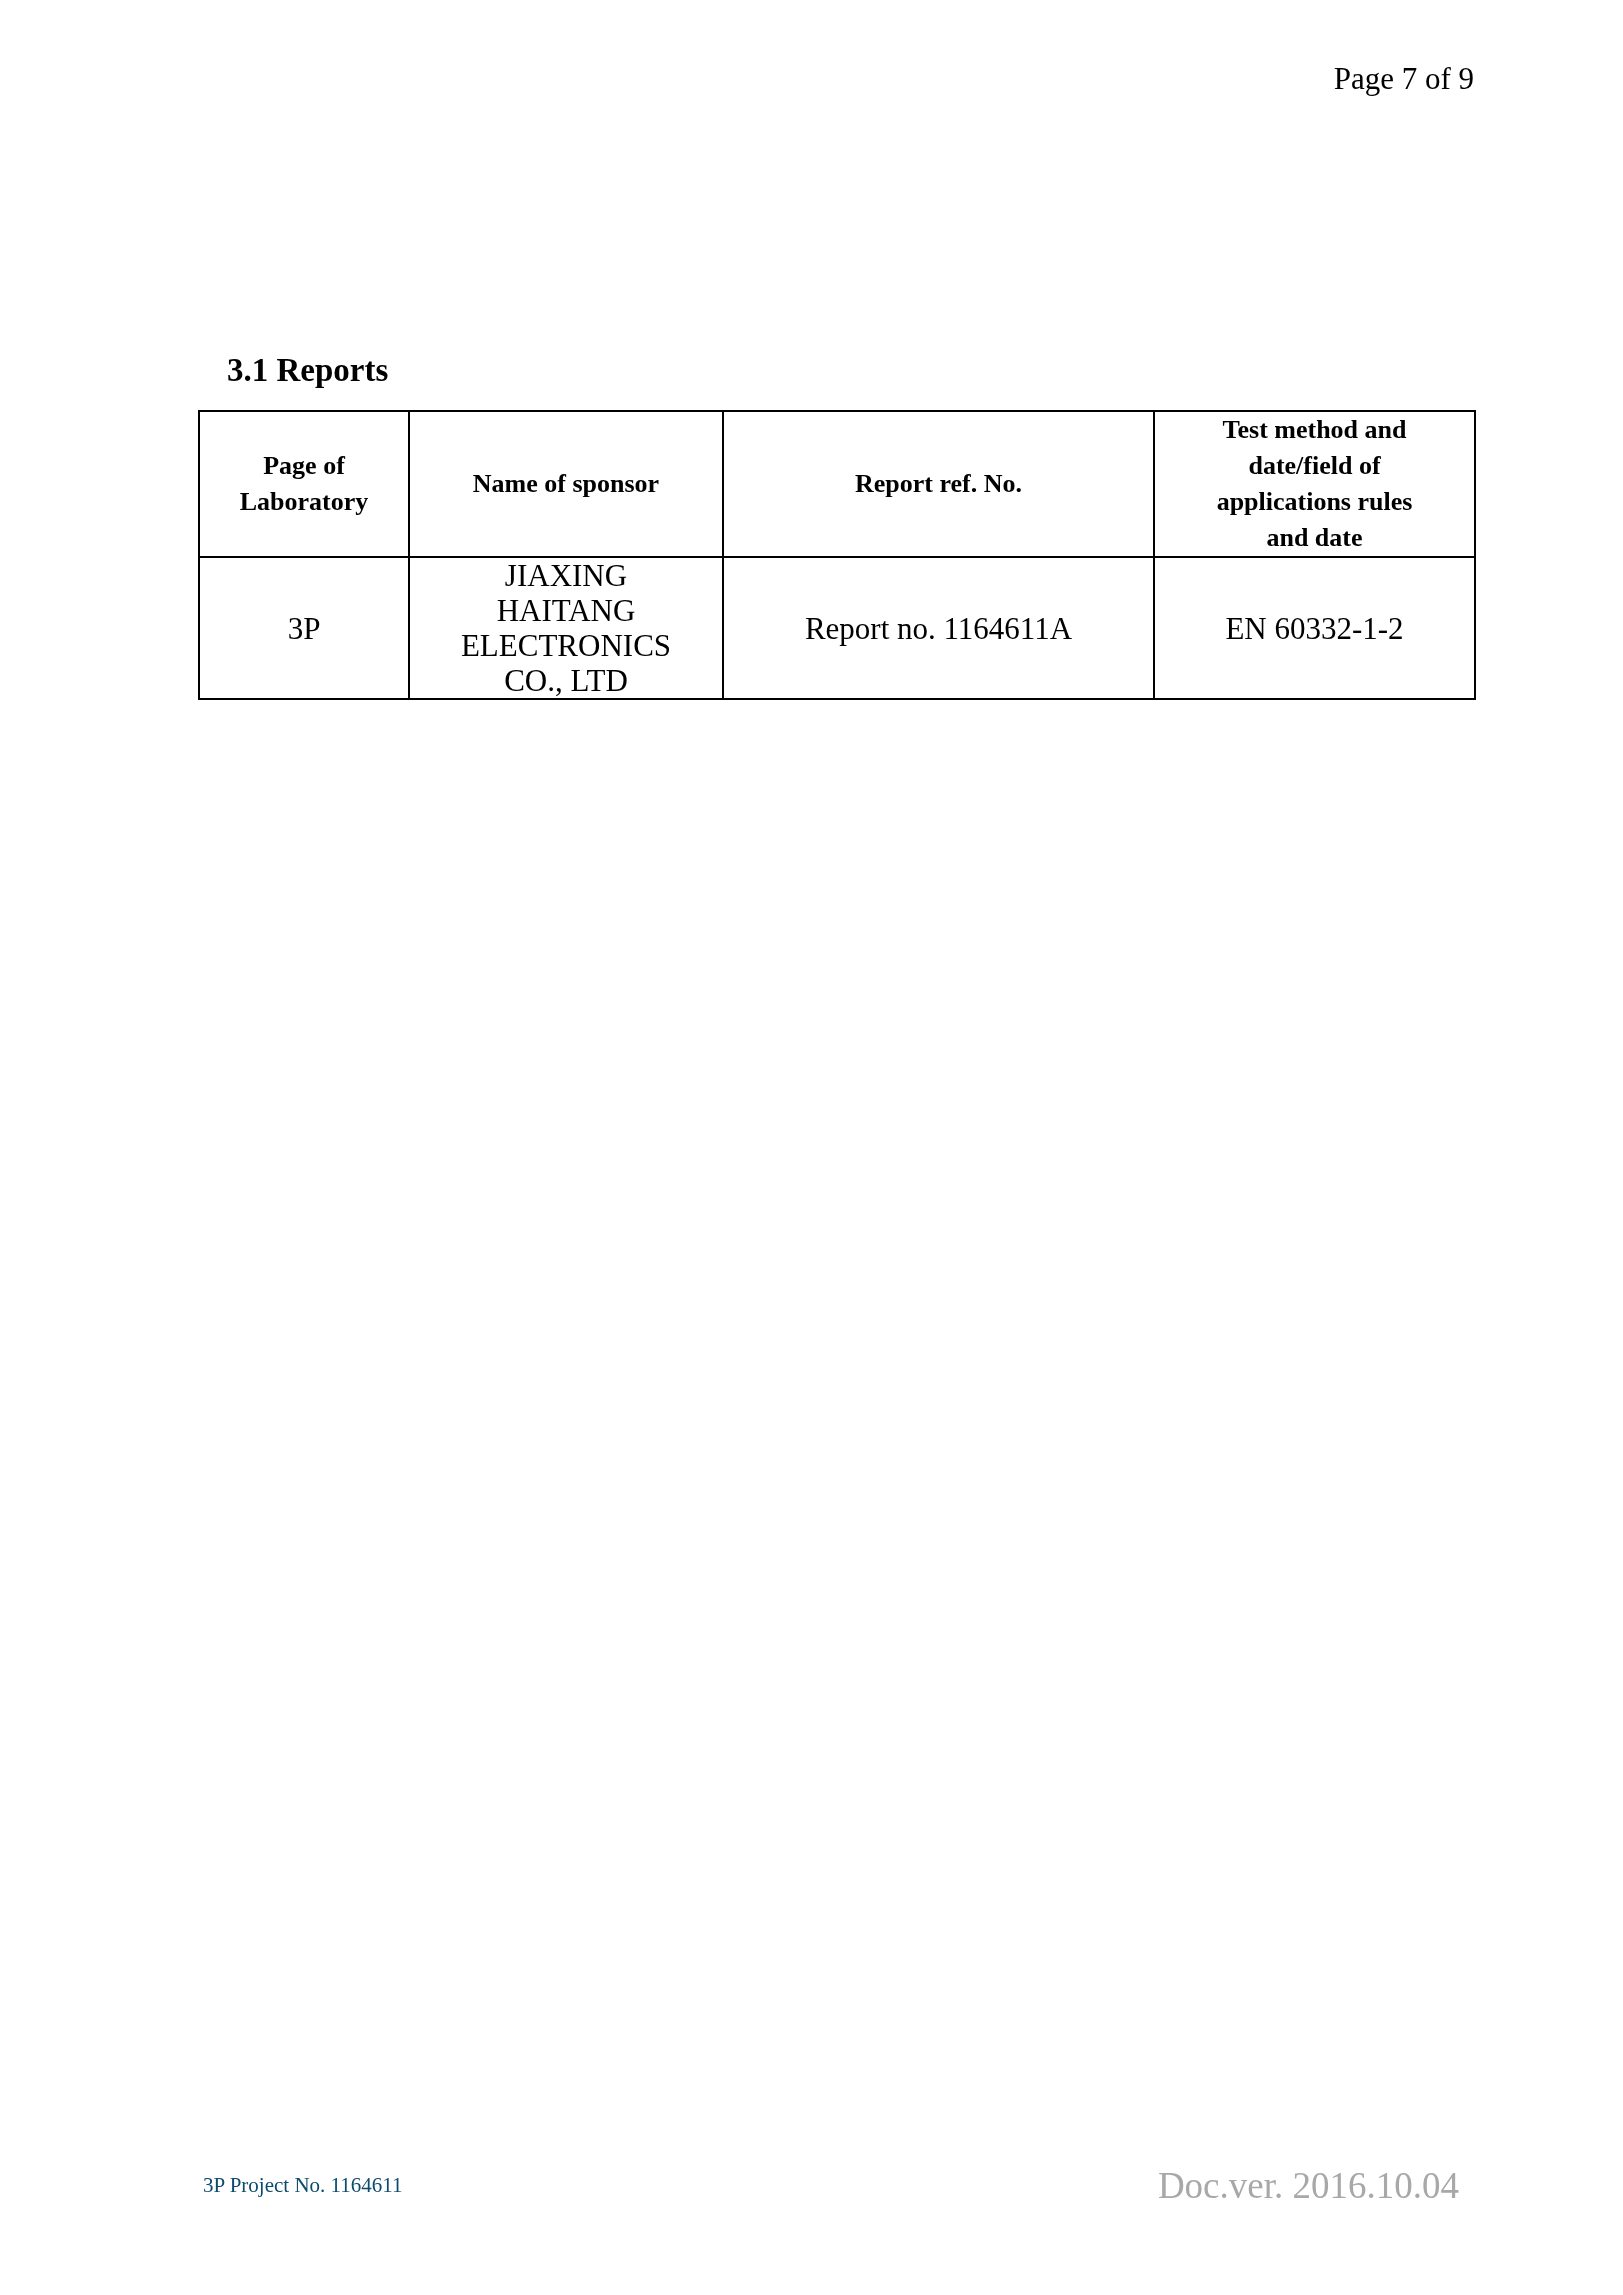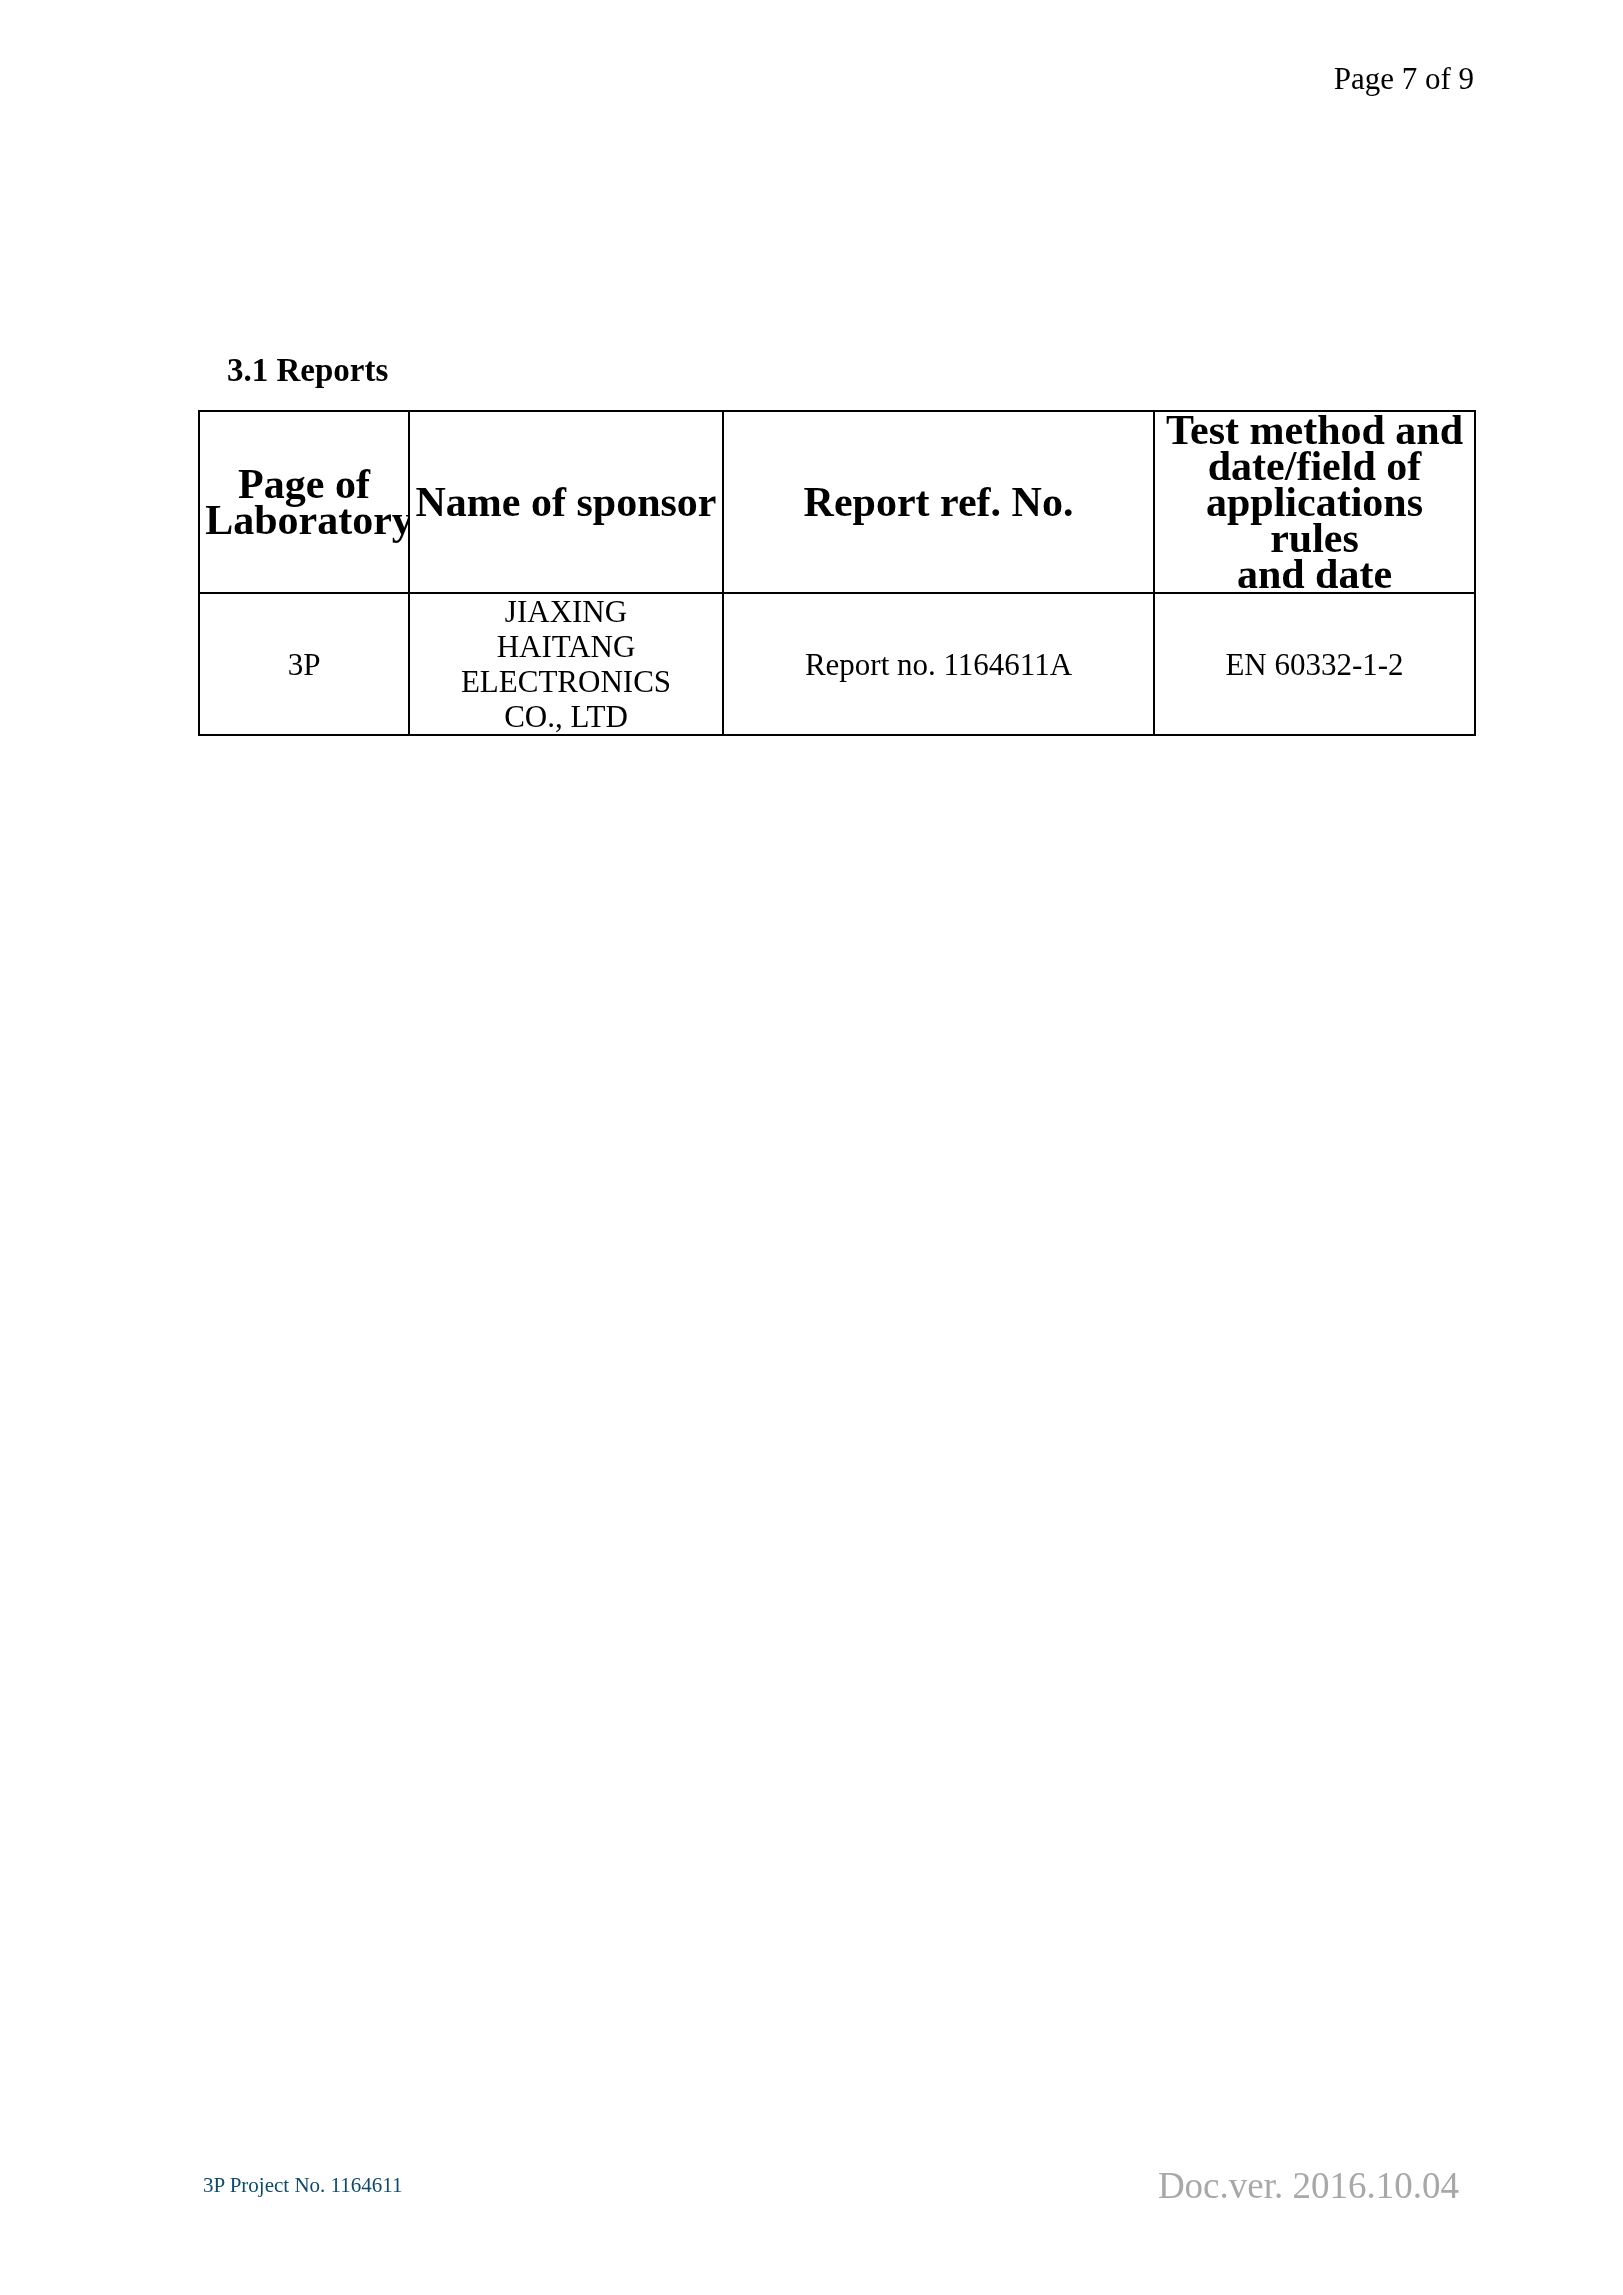--- a/index.html
+++ b/index.html
@@ -61,21 +61,21 @@
   table.reports td {
     border: 2px solid #000000;
     text-align: center;
     vertical-align: middle;
     padding: 0 5.2px;
     white-space: pre-line;
     overflow: hidden;
   }
   table.reports th {
     height: 144px;
-    font-size: 42px;
+    font-size: 26px;
     font-weight: bold;
     line-height: 36px;
   }
   table.reports td {
     height: 140px;
     font-size: 31px;
     font-weight: normal;
     line-height: 35px;
     margin-top: 12px;
   }

